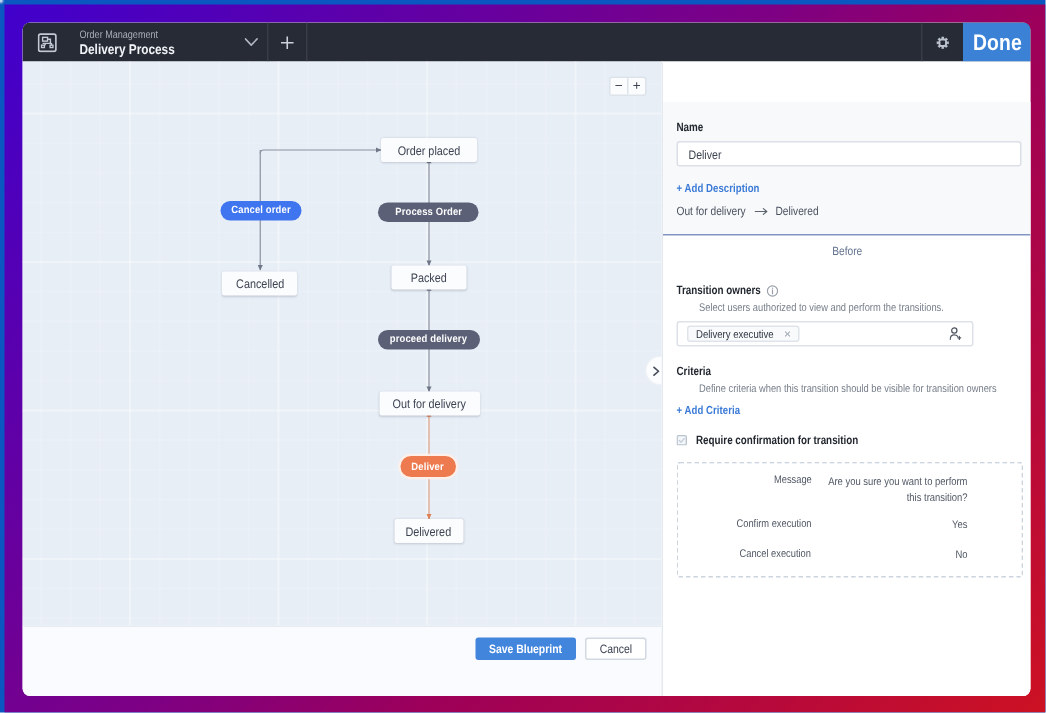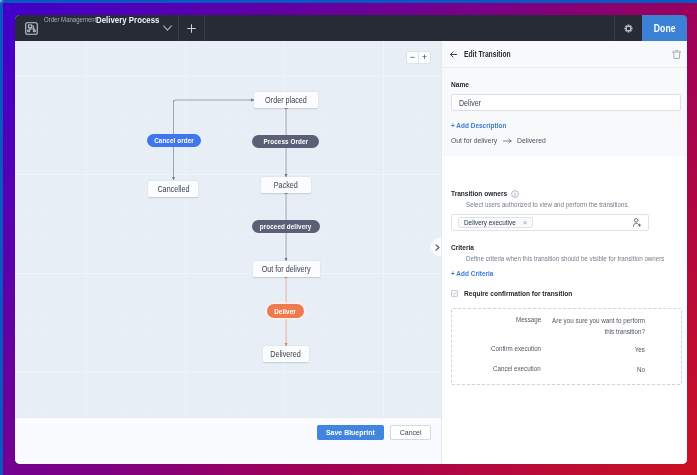--- a/index.html
+++ b/index.html
@@ -13,27 +13,27 @@
   .corner-dot{position:absolute;left:-1px;top:-1px;width:3px;height:3px;border-radius:50%;
       background:#eef2fb;filter:blur(0.8px);}
 
   
   .app{position:absolute;left:15px;top:15px;width:672px;height:449px;
        background:#fbfcfe;border-radius:5px;overflow:hidden;}
 
   
   .topbar{position:absolute;left:0;top:0;width:672px;height:26px;background:#262b35;display:flex;align-items:stretch;}
   .app-icon{width:24px;margin-left:4px;display:flex;align-items:center;justify-content:center;}
-  .titles{display:flex;flex-direction:row;justify-content:center;margin-left:10px;width:97px;}
+  .titles{display:flex;flex-direction:column;justify-content:center;margin-left:10px;width:97px;}
   .t-sub{font-size:7.2px;color:#a9afba;line-height:9px;margin-bottom:1px;}
   .t-main{font-size:9.4px;color:#f2f4f8;font-weight:bold;line-height:10px;}
   .tb-div{width:1px;background:#383d48;}
   .tb-btn{width:27px;display:flex;align-items:center;justify-content:center;cursor:pointer;}
   .spacer{flex:1;}
-  .done-btn{width:45px;background:#3b82d6;color:#fff;font-size:10px;font-weight:bold;
+  .done-btn{width:45px;background:#3b82d6;color:#fff;font-size:15px;font-weight:bold;
      display:flex;align-items:center;justify-content:center;letter-spacing:.1px;cursor:pointer;}
 
   
   .body{position:absolute;left:0;top:26px;width:672px;height:423px;}
 
   
   .canvas{position:absolute;left:0;top:0;width:426px;height:376px;
      background-color:#e8eef6;
      background-image:
        linear-gradient(to right, rgba(255,255,255,.26) 1.1px, transparent 1.2px),
@@ -228,51 +228,40 @@
       </div>
       <div class="footer">
         <div class="save-btn">
             <span class="cdc" style="transform: scaleX(0.86);">Save Blueprint</span>
           </div>
         <div class="cancel-btn">
             <span class="cdc" style="transform: scaleX(0.86);">Cancel</span>
           </div>
       </div>
       <div class="panel">
-        <div class="panel-head">
-          <span class="pi">
-            <svg width="7" height="7" viewBox="0 0 7 7">
-                <path d="M6.6 3.5 H0.5 M3 1 L0.5 3.5 L3 6" fill="none" stroke="#333a46" stroke-width="0.95" stroke-linecap="round" stroke-linejoin="round"></path>
-              </svg>
-          </span>
-          <span class="ph-title"><span class="cd" style="transform: scaleX(0.82); margin-right: -10.2375px;">Edit Transition</span></span>
-          <span class="phspace"></span>
-          <span class="pi">
-            <svg width="9.5" height="9" viewBox="0 0 9.5 9">
-                <path d="M0.5 2.0 H9.0 M3.4 0.7 H6.1 M1.7 2.1 L2.2 8.5 H7.3 L7.8 2.1" fill="none" stroke="#9ba2ad" stroke-width="0.9" stroke-linecap="round" stroke-linejoin="round"></path>
-              </svg>
-          </span>
-        </div>
         <div class="panel-body">
           <div class="lbl" style="left:9px;top:12px"><span class="cd" style="transform: scaleX(0.82); margin-right: -3.92344px;">Name</span></div>
           <div class="inp" style="left:9px;top:26px;width:230px;height:17px">
               <span class="cd" style="transform: scaleX(0.85); margin-right: -3.87422px;">Deliver</span>
             </div>
           <div class="link" style="left:9px;top:53px"><span class="cd" style="transform: scaleX(0.82); margin-right: -12.15px;">+ Add Description</span></div>
           <div class="transline" style="left:9px;top:68px">
             <span><span class="cd" style="transform: scaleX(0.85); margin-right: -8.1375px;">Out for delivery</span></span>
             <span class="tarrow">
               <svg width="9" height="6" viewBox="0 0 9 6">
                   <path d="M0.4 3 H8.0 M5.9 1.1 L8.2 3 L5.9 4.9" fill="none" stroke="#5e6570" stroke-width="0.8" stroke-linecap="round" stroke-linejoin="round"></path>
                 </svg>
             </span>
             <span><span class="cd" style="transform: scaleX(0.85); margin-right: -5.06953px;">Delivered</span></span>
           </div>
         </div>
         <div class="tabs">
+          <div class="tab active">
+              <span class="cdc" style="transform: scaleX(0.85);">Before</span>
+            </div>
         </div>
         <div class="tabcontent">
           <div class="rowlbl" style="left:9px;top:12px">
             <span class="lbl"><span class="cd" style="transform: scaleX(0.82); margin-right: -12.3244px;">Transition owners</span></span>
             <span class="infoi">
               <svg width="8" height="8" viewBox="0 0 8 8">
                   <circle cx="4" cy="4" r="3.4" fill="none" stroke="#9aa1ac" stroke-width="0.8"></circle>
                   <path d="M4 3.3 V5.9" stroke="#9aa1ac" stroke-width="0.8" stroke-linecap="round"></path>
                   <circle cx="4" cy="2.1" r="0.45" fill="#9aa1ac"></circle>
                 </svg>

